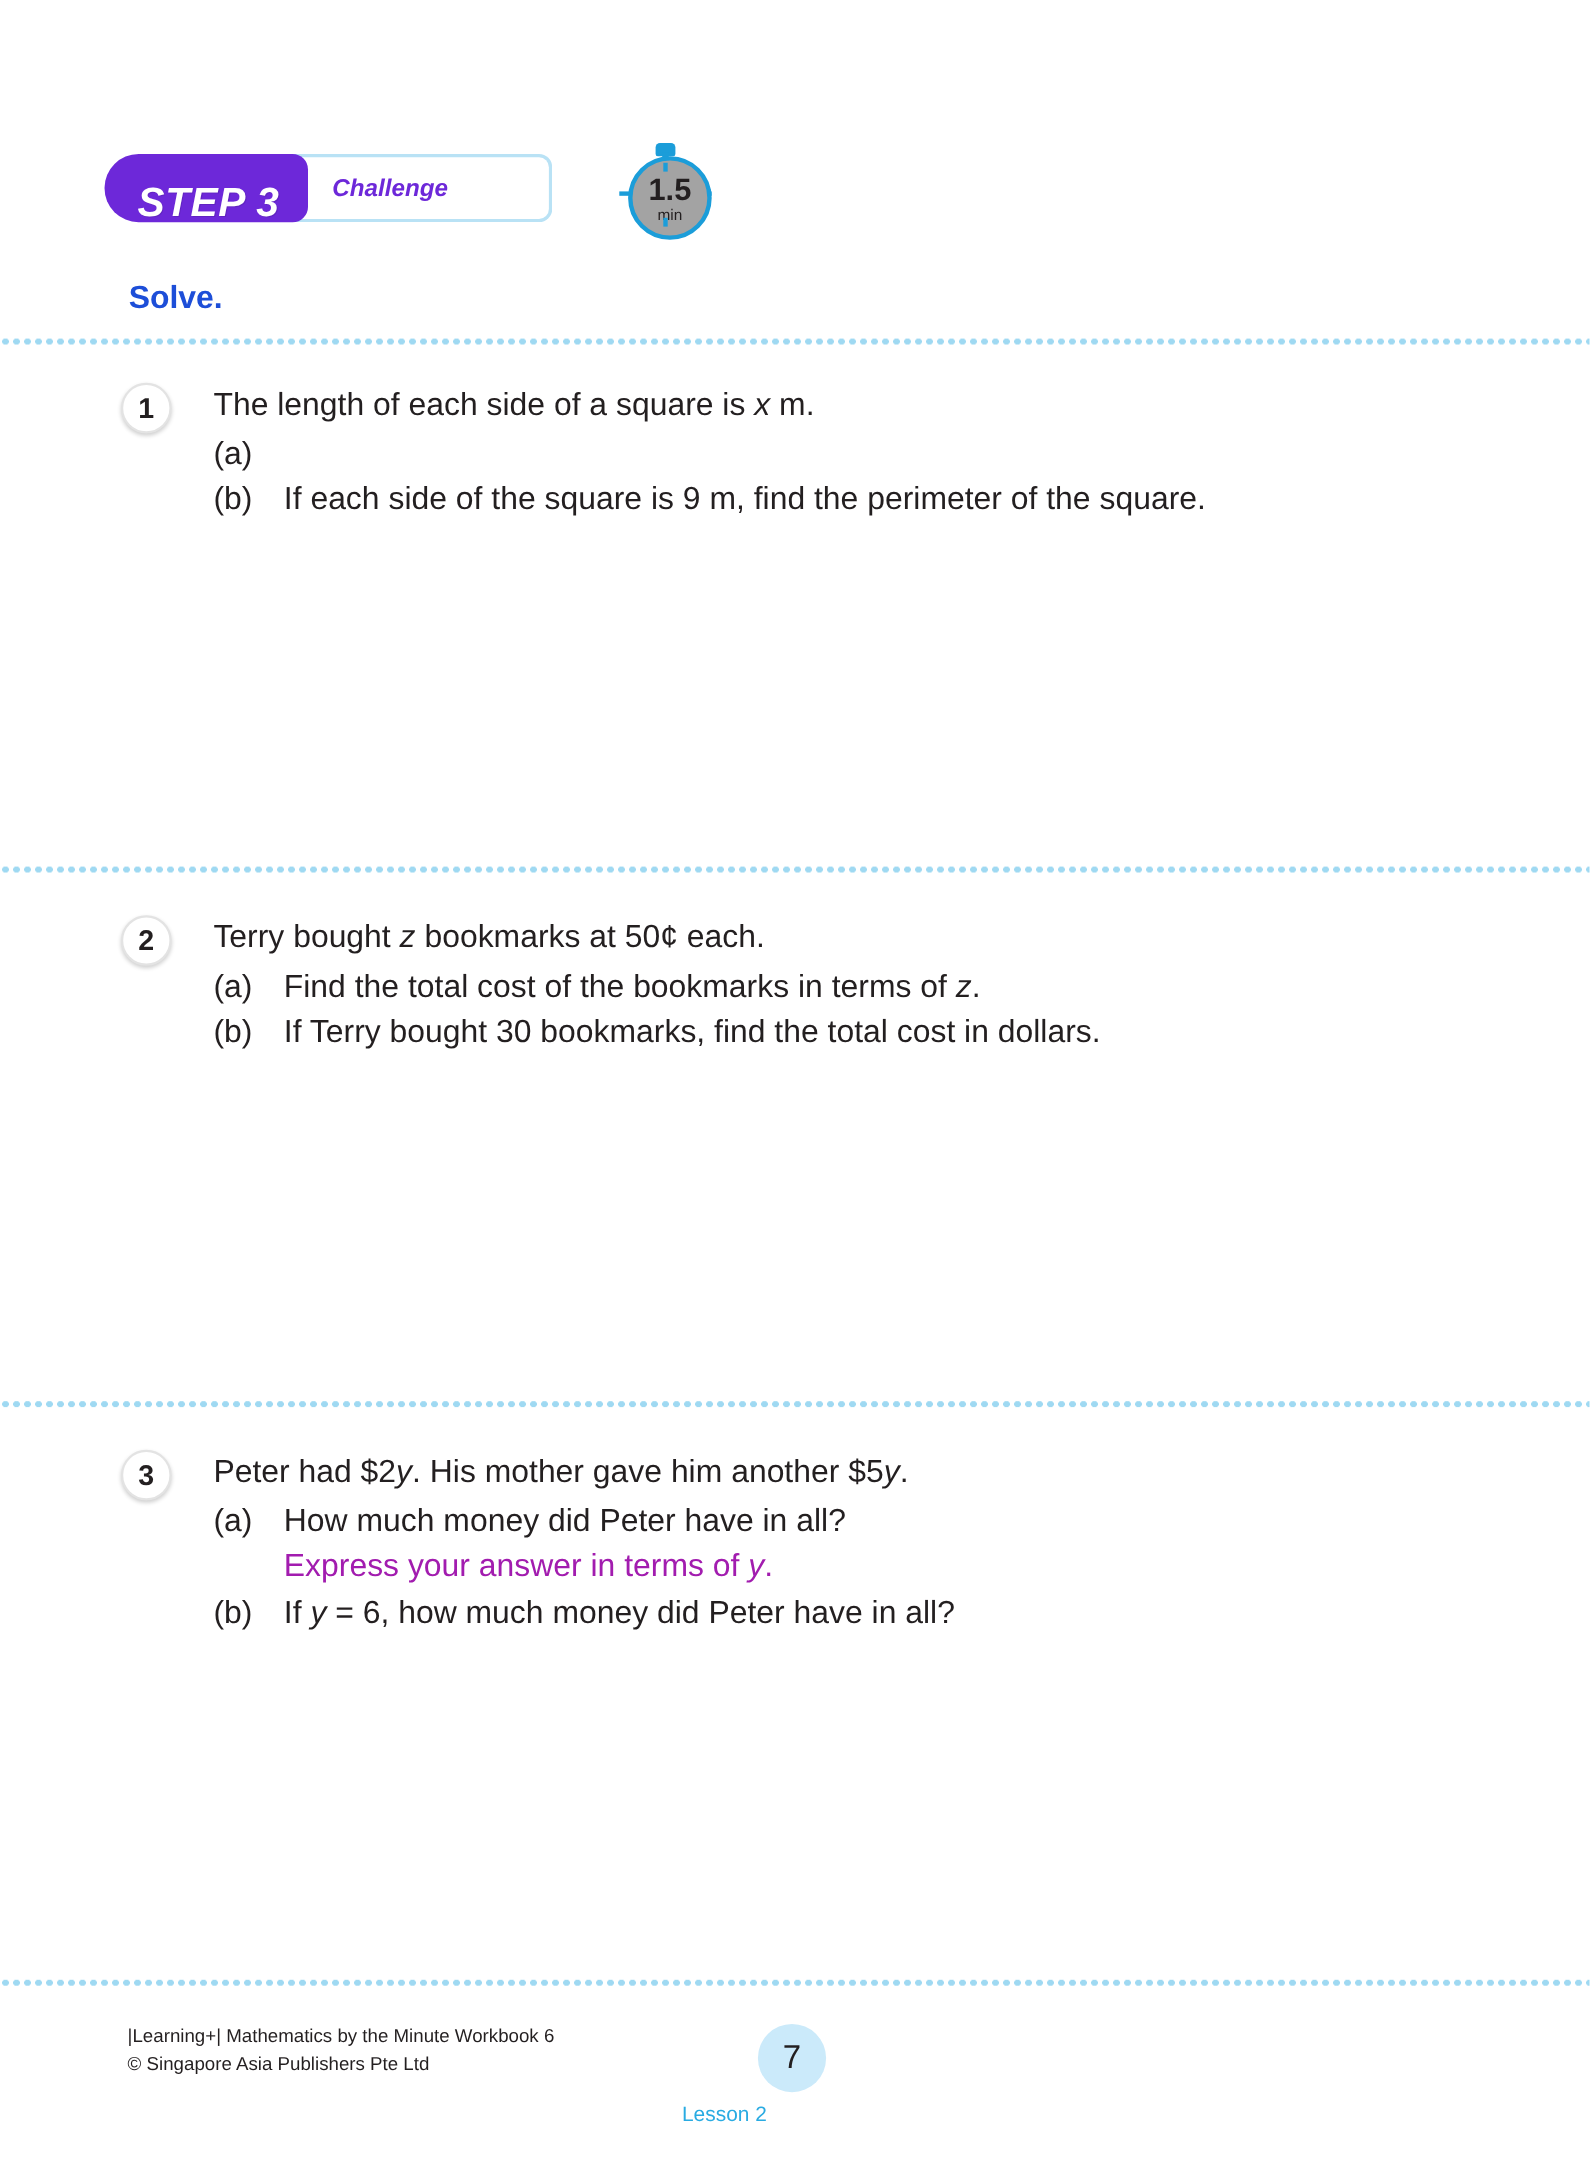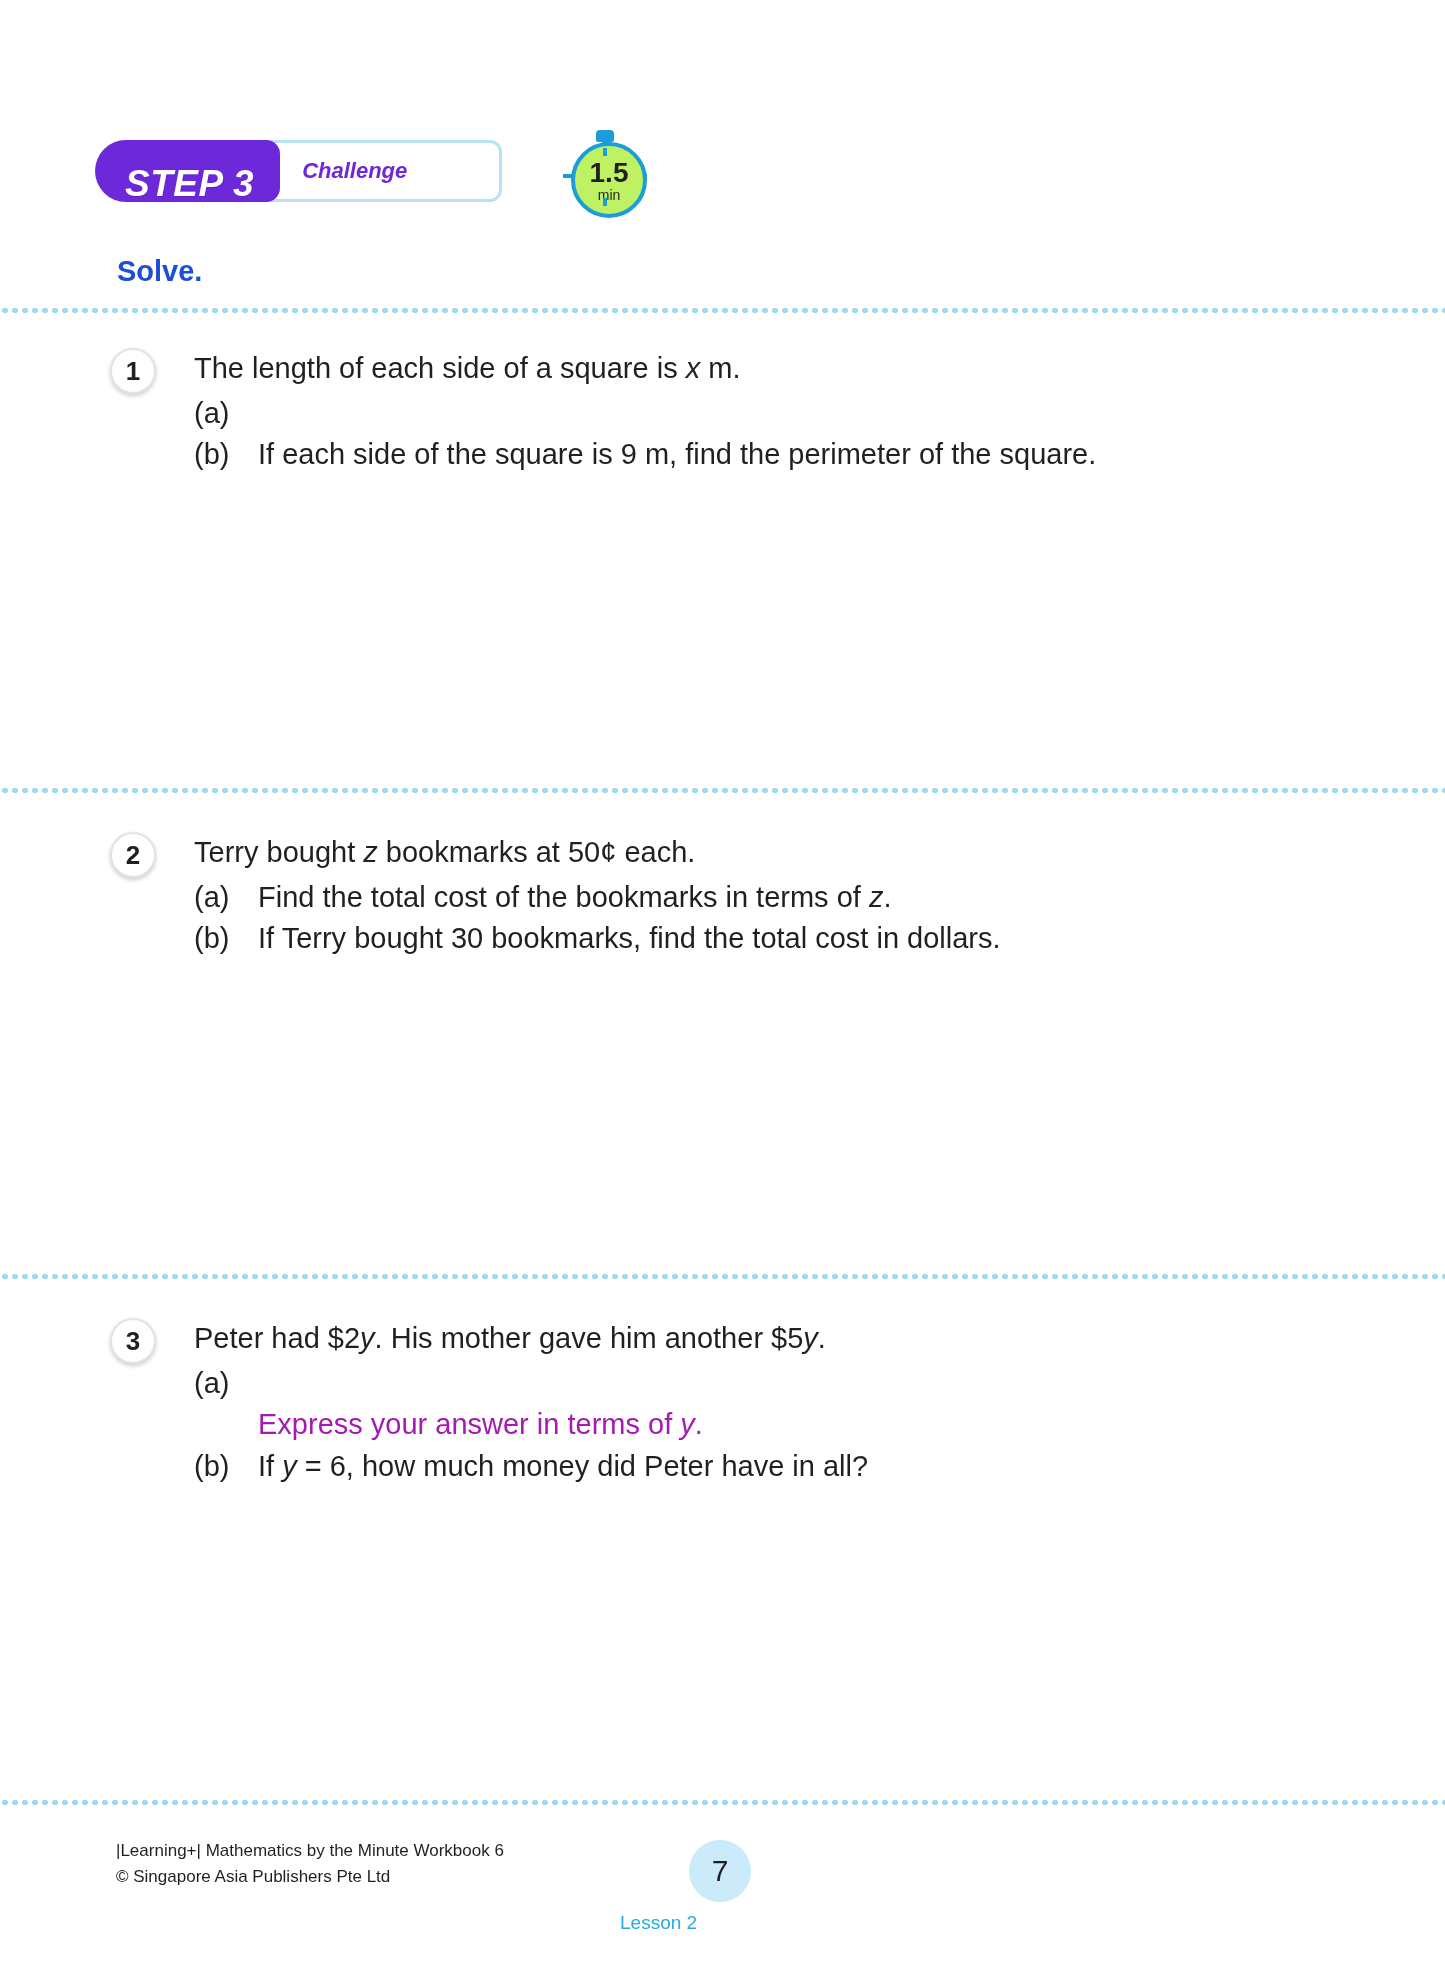--- a/index.html
+++ b/index.html
@@ -73,21 +73,21 @@
     z-index: 5;
   }
   .timer-face {
     position: absolute;
     left: 6px;
     top: 14px;
     width: 68px;
     height: 68px;
     border: 4px solid #1b9dd9;
     border-radius: 50%;
-    background: #bef264;
+    background: #a3a3a3;
     display: flex;
     flex-direction: column;
     align-items: center;
     justify-content: center;
   }
   .timer-value {
     font-size: 28px;
     font-weight: bold;
     color: #231f20;
     line-height: 0.95;
@@ -306,20 +306,21 @@
   </div>
 </div>
 
 <div class="question" style="top:1318px;">
   <div class="q-badge">3</div>
   <div class="q-body">
     <div class="q-stem"><span>Peter had $2</span><span class="var">y</span><span>. His mother gave him another $5</span><span class="var">y</span><span>.</span></div>
     <div class="q-parts">
       <div class="q-part">
         <span class="q-part-label">(a)</span>
+        <span class="q-part-text"><span>How much money did Peter have in all?</span><span class="var"></span><span></span></span>
       </div>
       <div class="q-part-cont"><span>Express your answer in terms of </span><span class="var">y</span><span>.</span></div>
       <div class="q-part">
         <span class="q-part-label">(b)</span>
         <span class="q-part-text"><span>If </span><span class="var">y</span><span> = 6, how much money did Peter have in all?</span></span>
       </div>
     </div>
   </div>
 </div>
 

